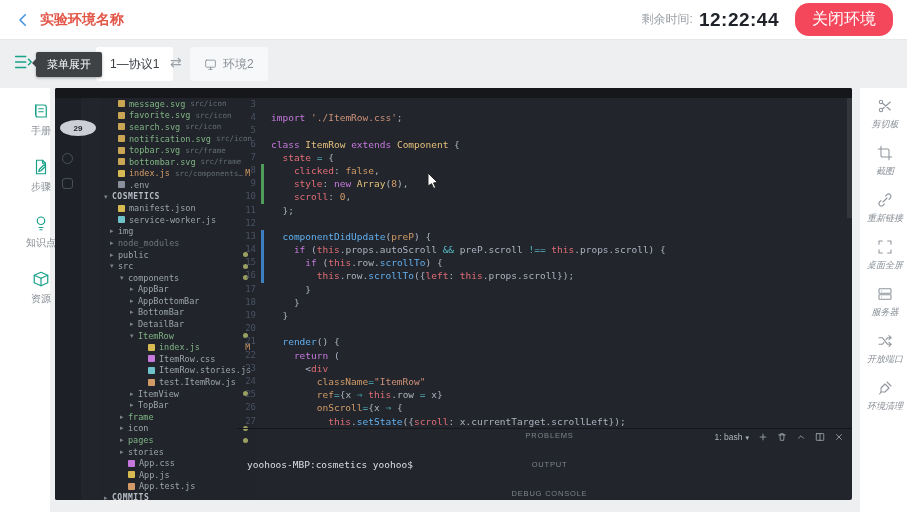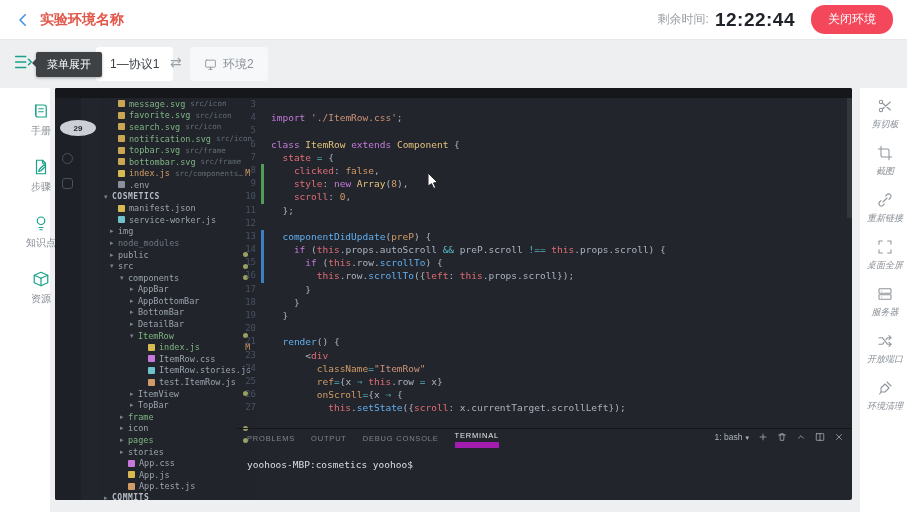--- a/index.html
+++ b/index.html
@@ -12,21 +12,21 @@
 
   
   .hdr { position:absolute; left:0; top:0; width:907px; height:40px; background:#fff;
          border-bottom:1px solid #e6e8ea; display:flex; align-items:center; padding:0 14px; }
   .back { color:#3d8fe0; width:18px; height:18px; cursor:pointer; }
   .back svg { width:18px; height:18px; stroke-width:2; }
   .title { color:#e25749; font-size:14px; font-weight:bold; margin-left:8px; }
   .hspace { flex:1; }
   .tlabel { color:#9aa0a6; font-size:12px; }
   .tvalue { color:#1f2329; font-size:19px; font-weight:bold; margin:0 16px 0 6px; letter-spacing:.5px; }
-  .closebtn { background:#f4475b; color:#fff; font-size:12px; border:none; border-radius:14px;
+  .closebtn { background:#f4475b; color:#fff; font-size:16px; border:none; border-radius:14px;
               padding:6px 17px; cursor:pointer; }
 
   
   .tabrow { position:absolute; left:0; top:40px; width:907px; height:48px; background:#edeff0; }
   .menu-btn { position:absolute; left:12px; top:11px; width:26px; height:26px; color:#17a188; cursor:pointer; }
   .menu-btn svg { width:22px; height:22px; }
   .tab { position:absolute; top:7px; height:34px; background:#fff; border-radius:3px;
          display:flex; align-items:center; padding:0 14px; font-size:12px; cursor:pointer; }
   .tab1 { left:96px; color:#3a3f45; }
   .tab2 { left:190px; color:#8a9097; background:#f7f8f9; gap:6px; }
@@ -91,21 +91,21 @@
   .ctext { font-size:9.5px; white-space:pre; color:#abb2bf; }
   .tok-kw{color:#c678dd}.tok-str{color:#ce9178}.tok-fn{color:#61afef}.tok-prop{color:#e06c75}
   .tok-num{color:#d19a66}.tok-cls{color:#e5c07b}.tok-op{color:#56b6c2}.tok-tag{color:#e06c75}
   .tok-attr{color:#d19a66}.tok-pl{color:#abb2bf}
   .scrollbar { position:absolute; right:0; top:10px; width:5px; height:330px; }
   .scrollbar .thumb { position:absolute; top:0; width:5px; height:120px; background:rgba(255,255,255,.08); }
 
   
   .panel { position:absolute; left:182px; top:340px; width:615px; height:72px; border-top:1px solid #15171b; }
   .ptabs { height:18px; display:flex; align-items:center; padding-left:10px; gap:16px;
-           font-size:7.5px; letter-spacing:.8px; color:#7d848e; font-family:"Liberation Sans",sans-serif; }
+           font-size:7.5px; letter-spacing:.8px; color:#7d848e; font-family:"Liberation Sans",sans-serif;flex-direction:column; }
   .ptab { cursor:pointer; padding:2px 0; }
   .ptab.active { color:#e6e8eb; border-bottom:6px solid #a21caf; }
   .pctrl { position:absolute; right:8px; top:3px; display:flex; align-items:center; gap:9px;
            color:#aeb4bc; font-family:"Liberation Sans",sans-serif; }
   .shell { font-size:8.5px; cursor:pointer; }
   .shell .caret { font-size:7px; margin-left:3px; font-family:"DejaVu Sans",sans-serif; }
   .pbtn { cursor:pointer; color:#aeb4bc; }
   .pbtn svg { width:10px; height:10px; stroke-width:1.8; }
   .prompt { padding:12px 0 0 10px; font-size:9.5px; color:#dcdfe4; }
 
@@ -540,20 +540,25 @@
           <span class="lnum">20</span>
           <span class="gbar"></span>
           <span class="ctext"></span>
         </div>
         <div class="cline">
           <span class="lnum">21</span>
           <span class="gbar"></span>
           <span class="ctext"><span class="tok-pl">  </span><span class="tok-fn">render</span><span class="tok-pl">() {</span></span>
         </div>
         <div class="cline">
+          <span class="lnum">22</span>
+          <span class="gbar"></span>
+          <span class="ctext"><span class="tok-pl">    </span><span class="tok-kw">return</span><span class="tok-pl"> (</span></span>
+        </div>
+        <div class="cline">
           <span class="lnum">23</span>
           <span class="gbar"></span>
           <span class="ctext"><span class="tok-pl">      &lt;</span><span class="tok-tag">div</span></span>
         </div>
         <div class="cline">
           <span class="lnum">24</span>
           <span class="gbar"></span>
           <span class="ctext"><span class="tok-pl">        </span><span class="tok-attr">className</span><span class="tok-op">=</span><span class="tok-str">"ItemRow"</span></span>
         </div>
         <div class="cline">

